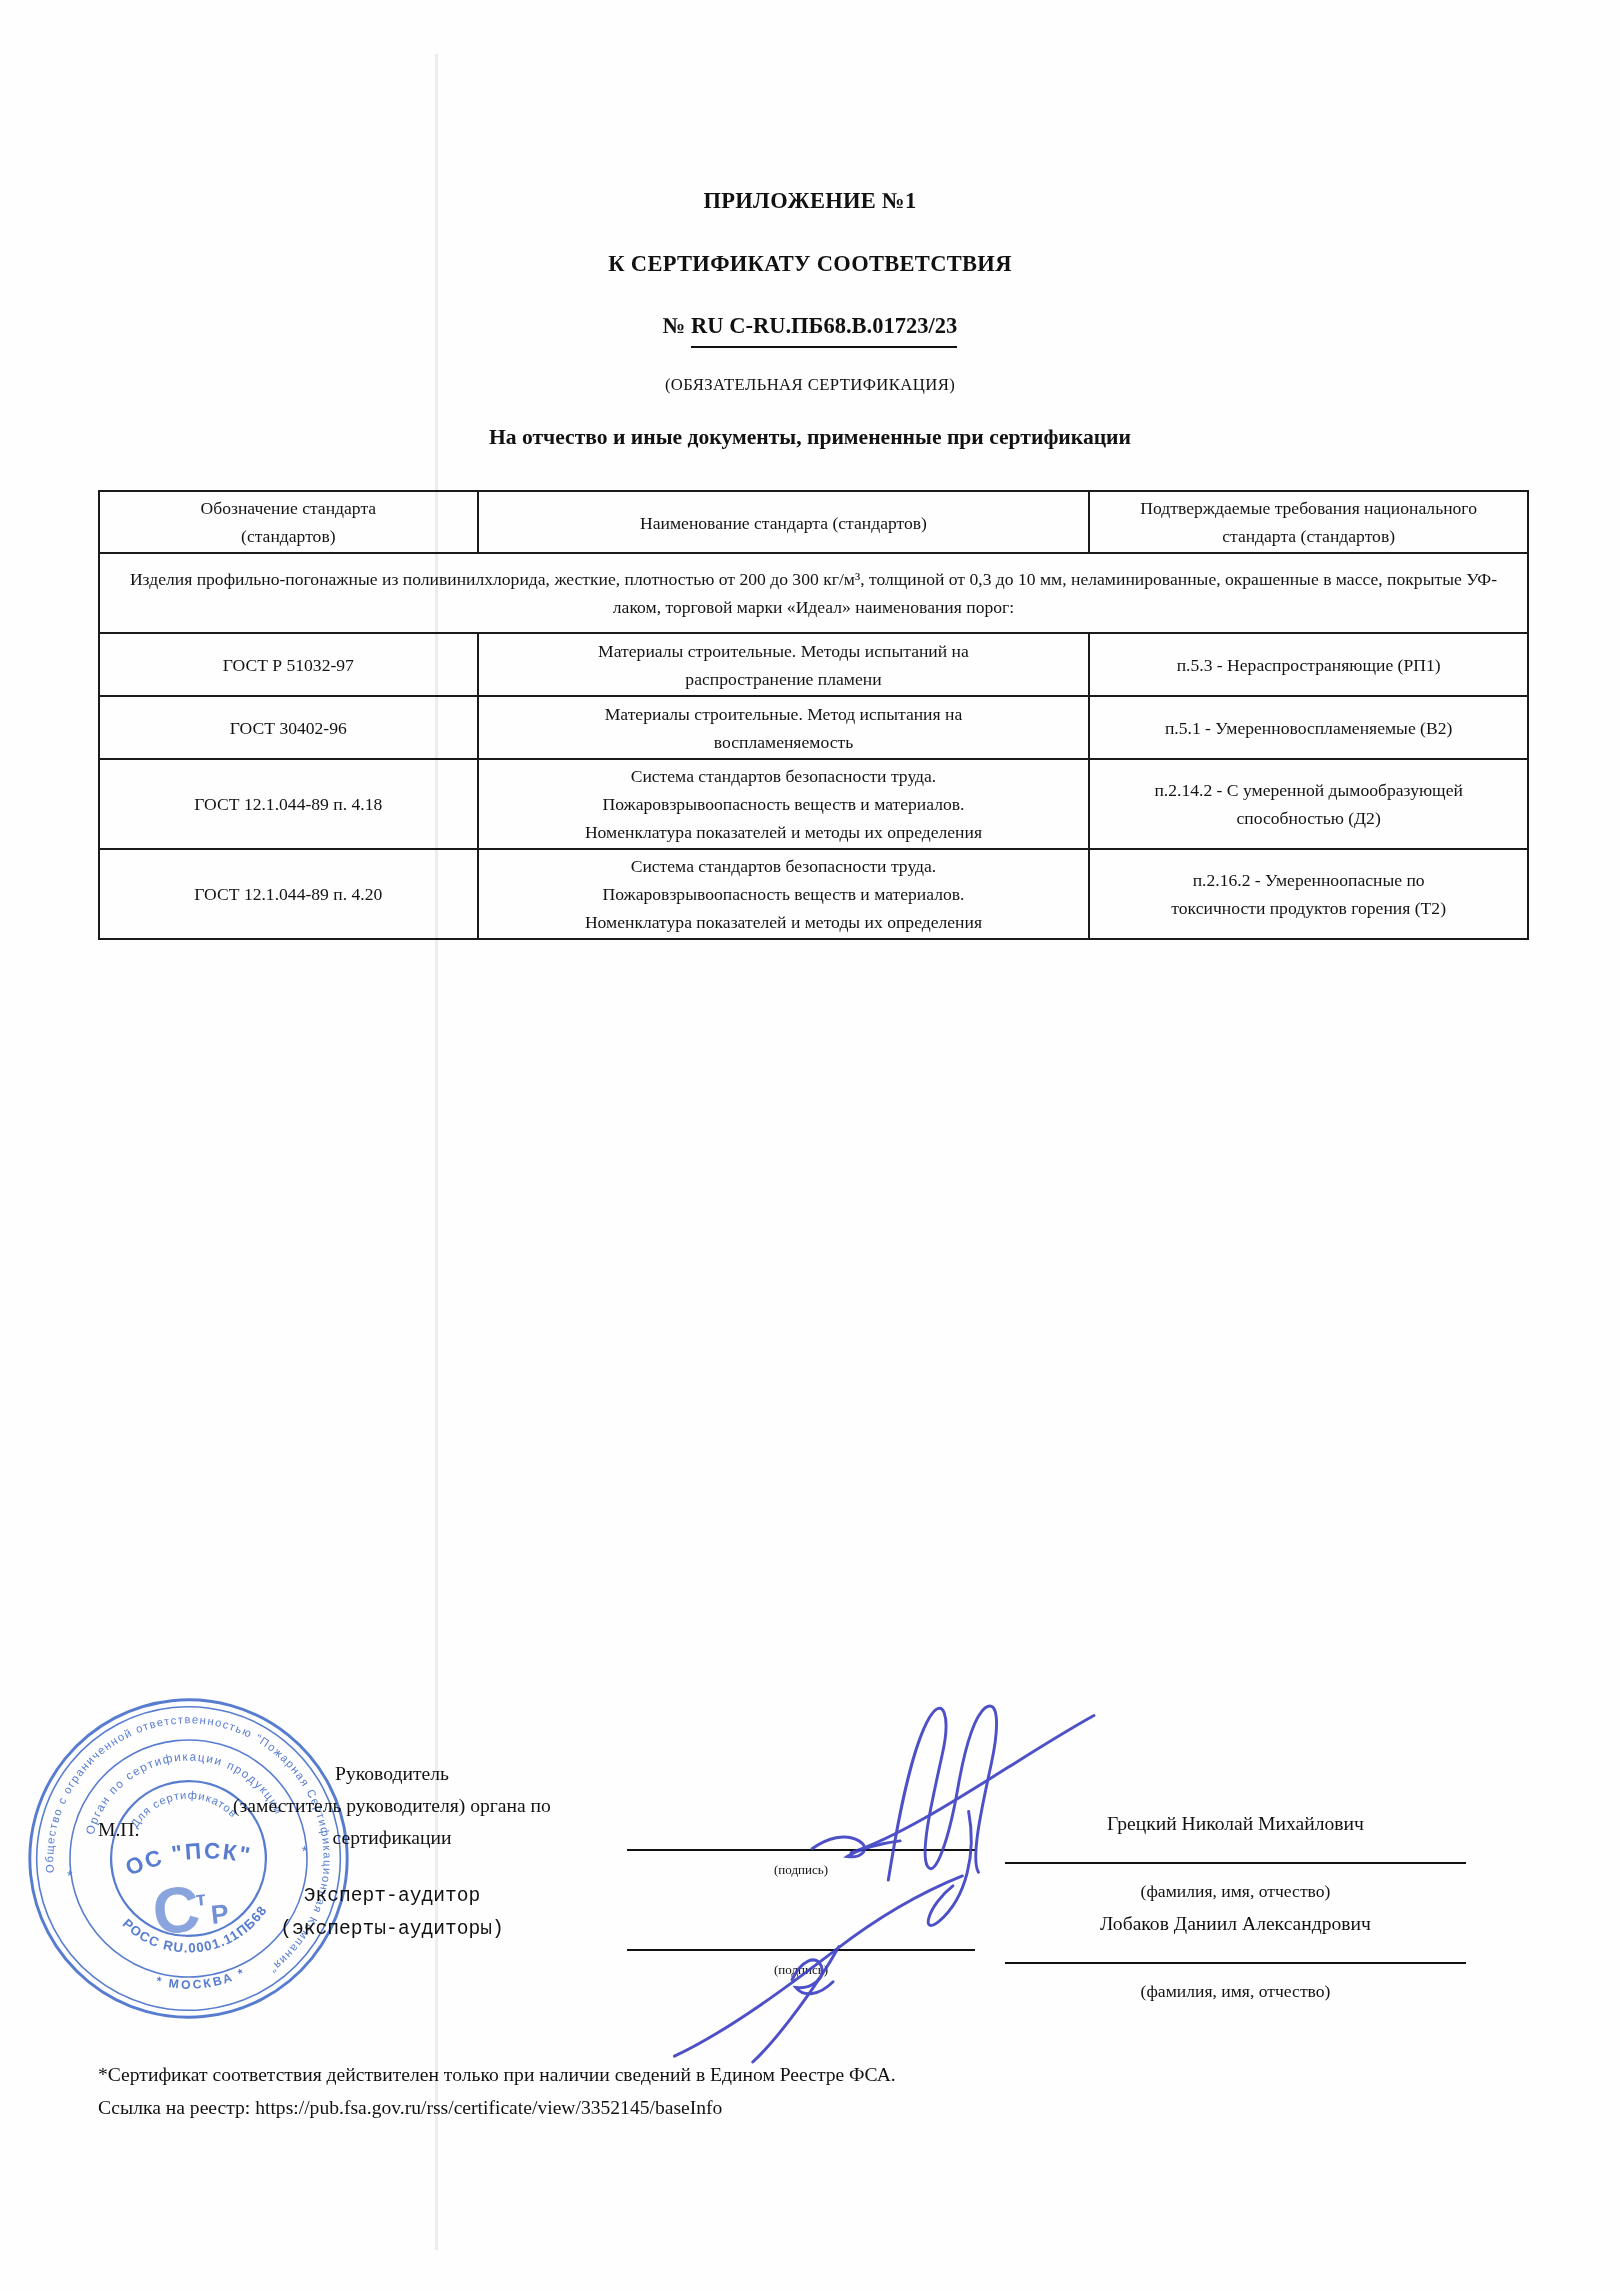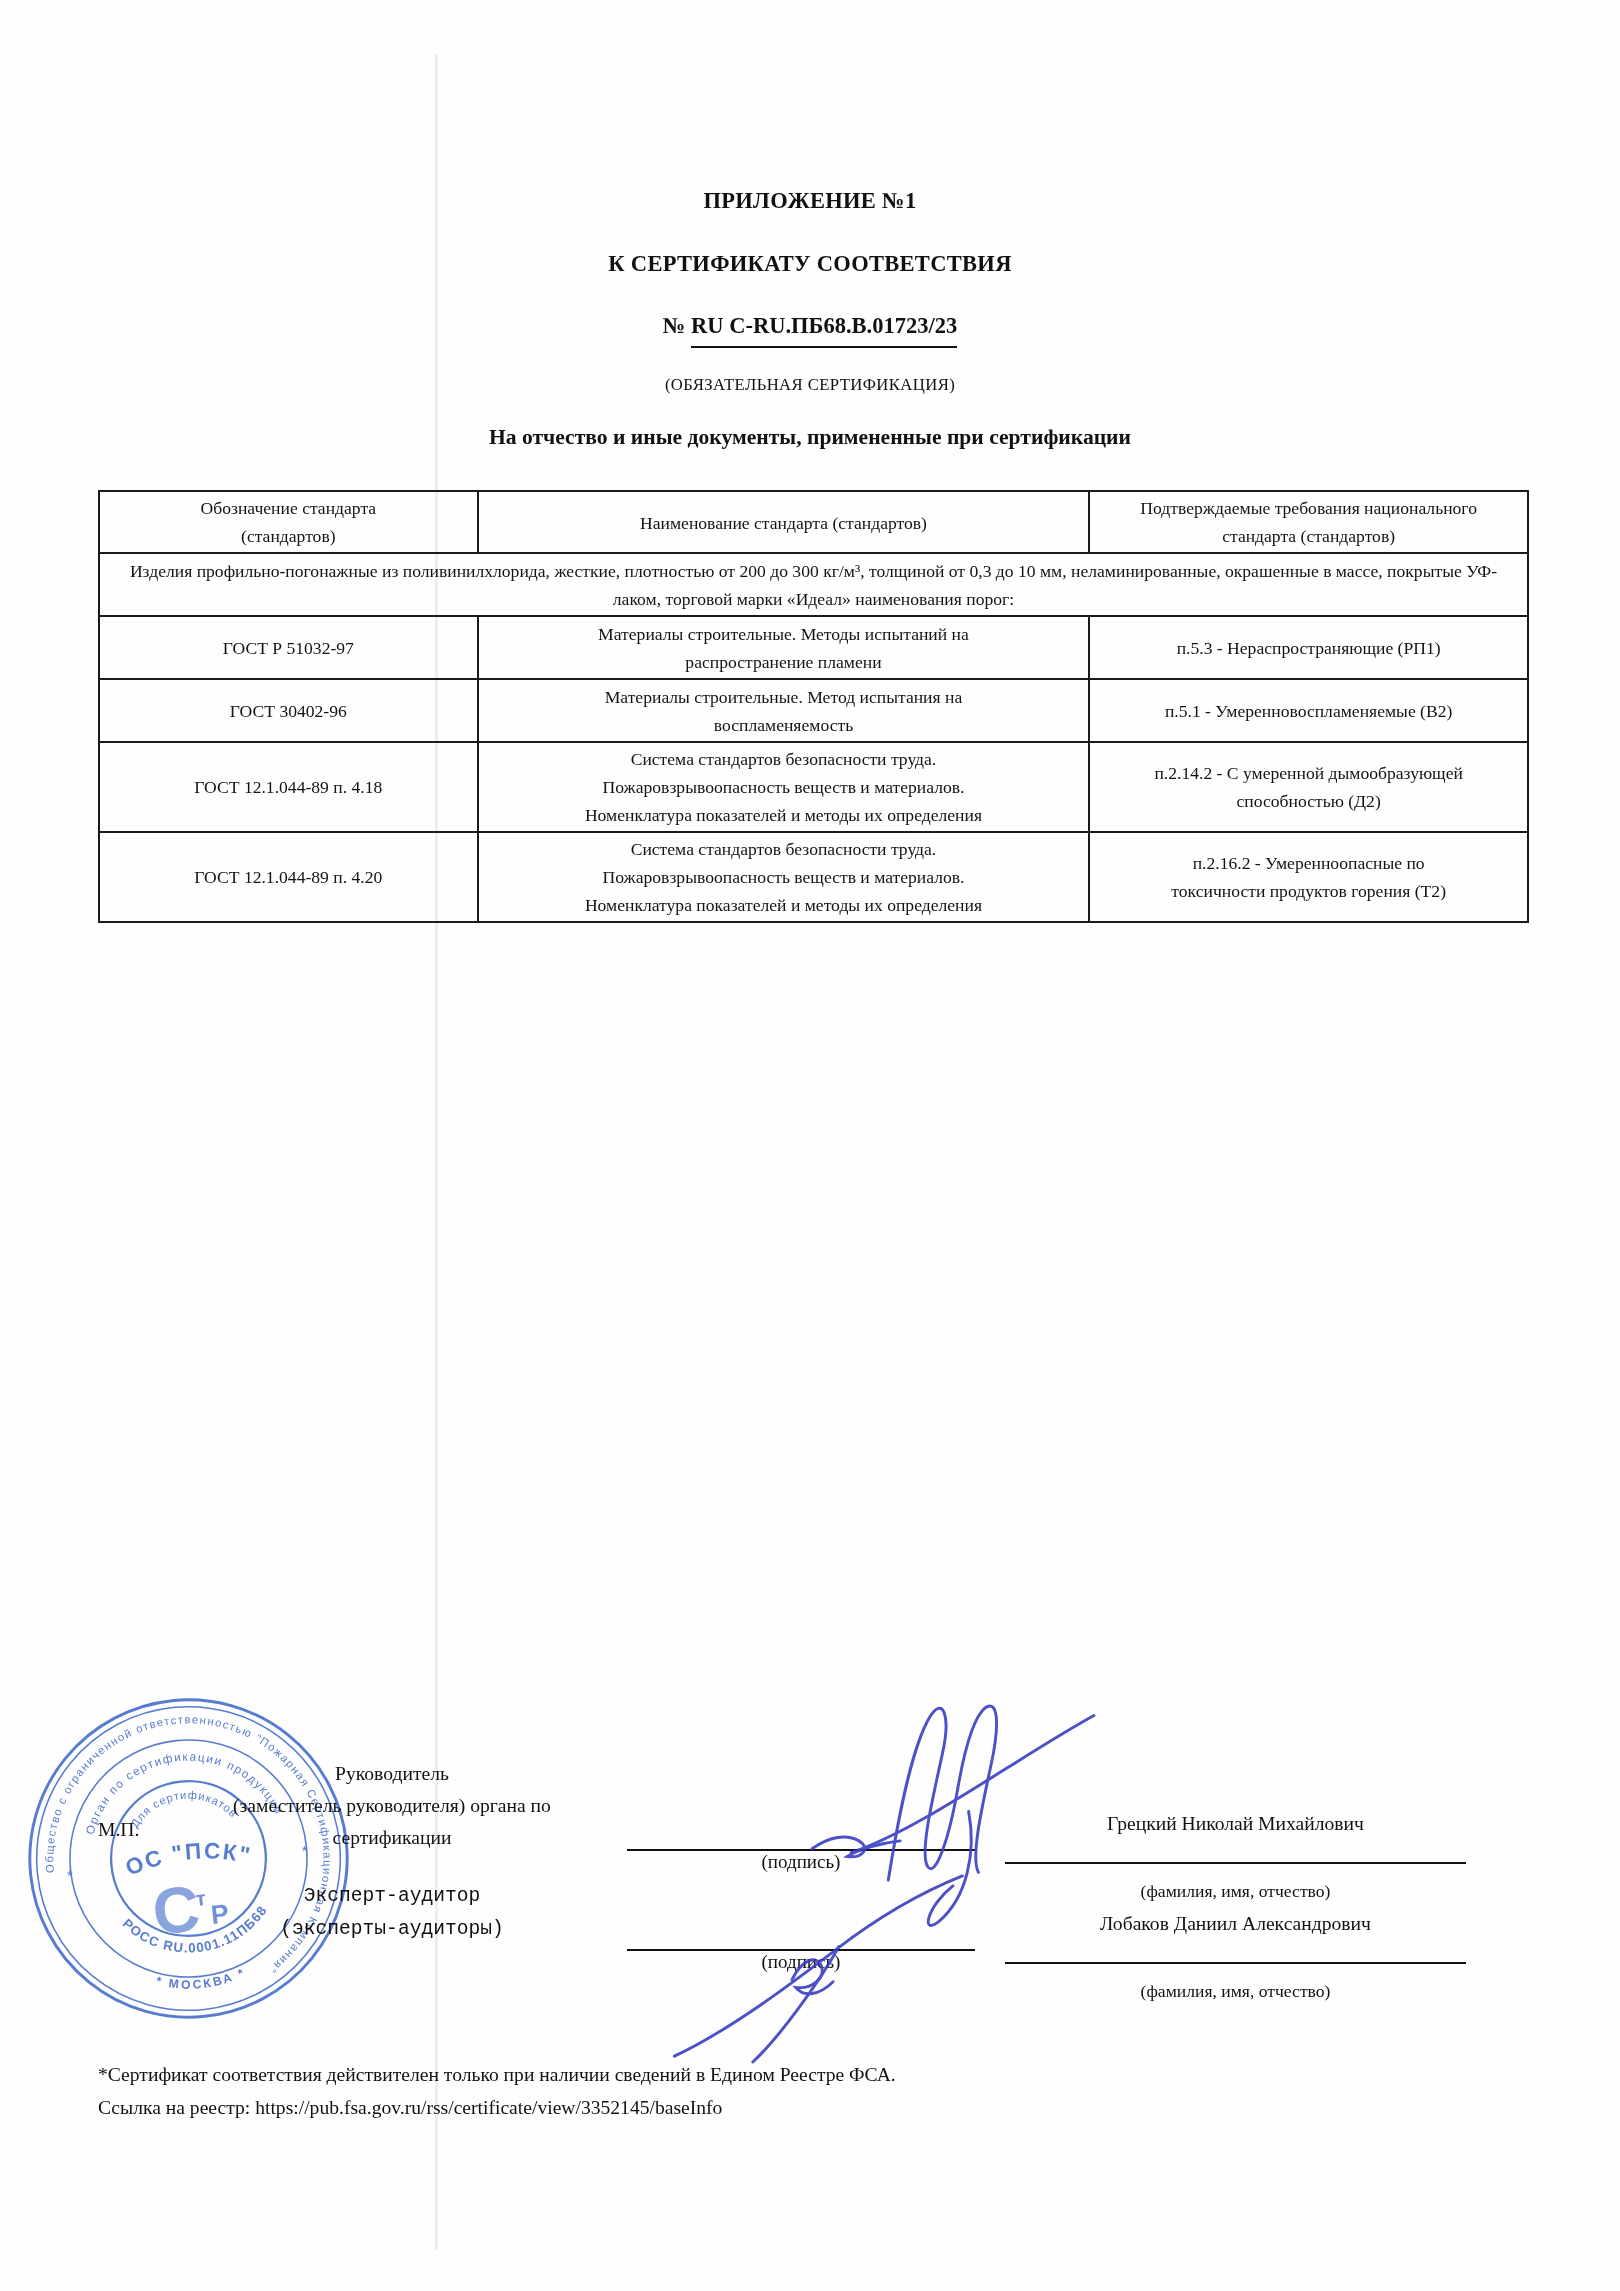--- a/index.html
+++ b/index.html
@@ -14,31 +14,31 @@
   .h-num .num-underline{border-bottom:2.9px solid #111;padding-bottom:8px;}
   .h-type{font-size:16.7px;line-height:20.6px;margin:0 0 30px 0;letter-spacing:0.4px;}
   .h-sub{font-size:21.6px;font-weight:bold;line-height:25.5px;margin:0;}
 
   
   .std-table{position:absolute;top:490px;left:98px;width:1431px;border-collapse:collapse;
              font-size:17.6px;text-align:center;color:#131313;}
   .std-table th,.std-table td{border:2.5px solid #1a1a1a;font-weight:normal;line-height:28px;
              padding:2px 7.8px;vertical-align:middle;}
   .std-table{border:2.9px solid #1a1a1a;}
-  .tr-h{height:59px}.tr-p{height:63px}.tr-a{height:63px}.tr-c{height:90px}
+  .tr-h{height:59px}.tr-p{height:80px}.tr-a{height:63px}.tr-c{height:90px}
   .mw{display:inline-block;vertical-align:middle;}
   .mw230{max-width:225px}.mw350{max-width:345px}.mw430{max-width:423px}.mw340{max-width:335px}.mw300{max-width:296px}
 
   
   .mp{position:absolute;left:98px;top:1819px;font-size:19.6px;}
   .role1{position:absolute;left:196px;top:1758px;width:392px;text-align:center;font-size:19.6px;line-height:32px;}
   .role2{position:absolute;left:196px;top:1880px;width:392px;text-align:center;font-size:19.6px;line-height:33px;font-family:Liberation Mono, monospace;}
   .sig-line{position:absolute;width:348px;border-top:2.5px solid #111;text-align:center;}
   .sig-line-1{left:627px;top:1849px;} .sig-line-2{left:627px;top:1949px;}
-  .sig-caption{font-size:19px;padding-top:0;}
+  .sig-caption{font-size:13px;padding-top:11px;}
   .name-block{position:absolute;left:1005px;width:461px;text-align:center;font-size:19.6px;}
   .name-block-1{top:1811px;} .name-block-2{top:1911px;}
   .nb-name{padding-bottom:25px;border-bottom:2.5px solid #111;line-height:25.5px;font-family:Liberation Serif, serif;}
   .nb-caption{font-size:17.6px;padding-top:17px;}
   .stamp{position:absolute;left:21.6px;top:1692px;width:333px;height:333px;opacity:.92;}
   .sigsvg{position:absolute;}
   .sig1{left:794px;top:1694px;width:314px;height:235px;}
   .sig2{left:647px;top:1864px;width:333px;height:206px;}
 
   

